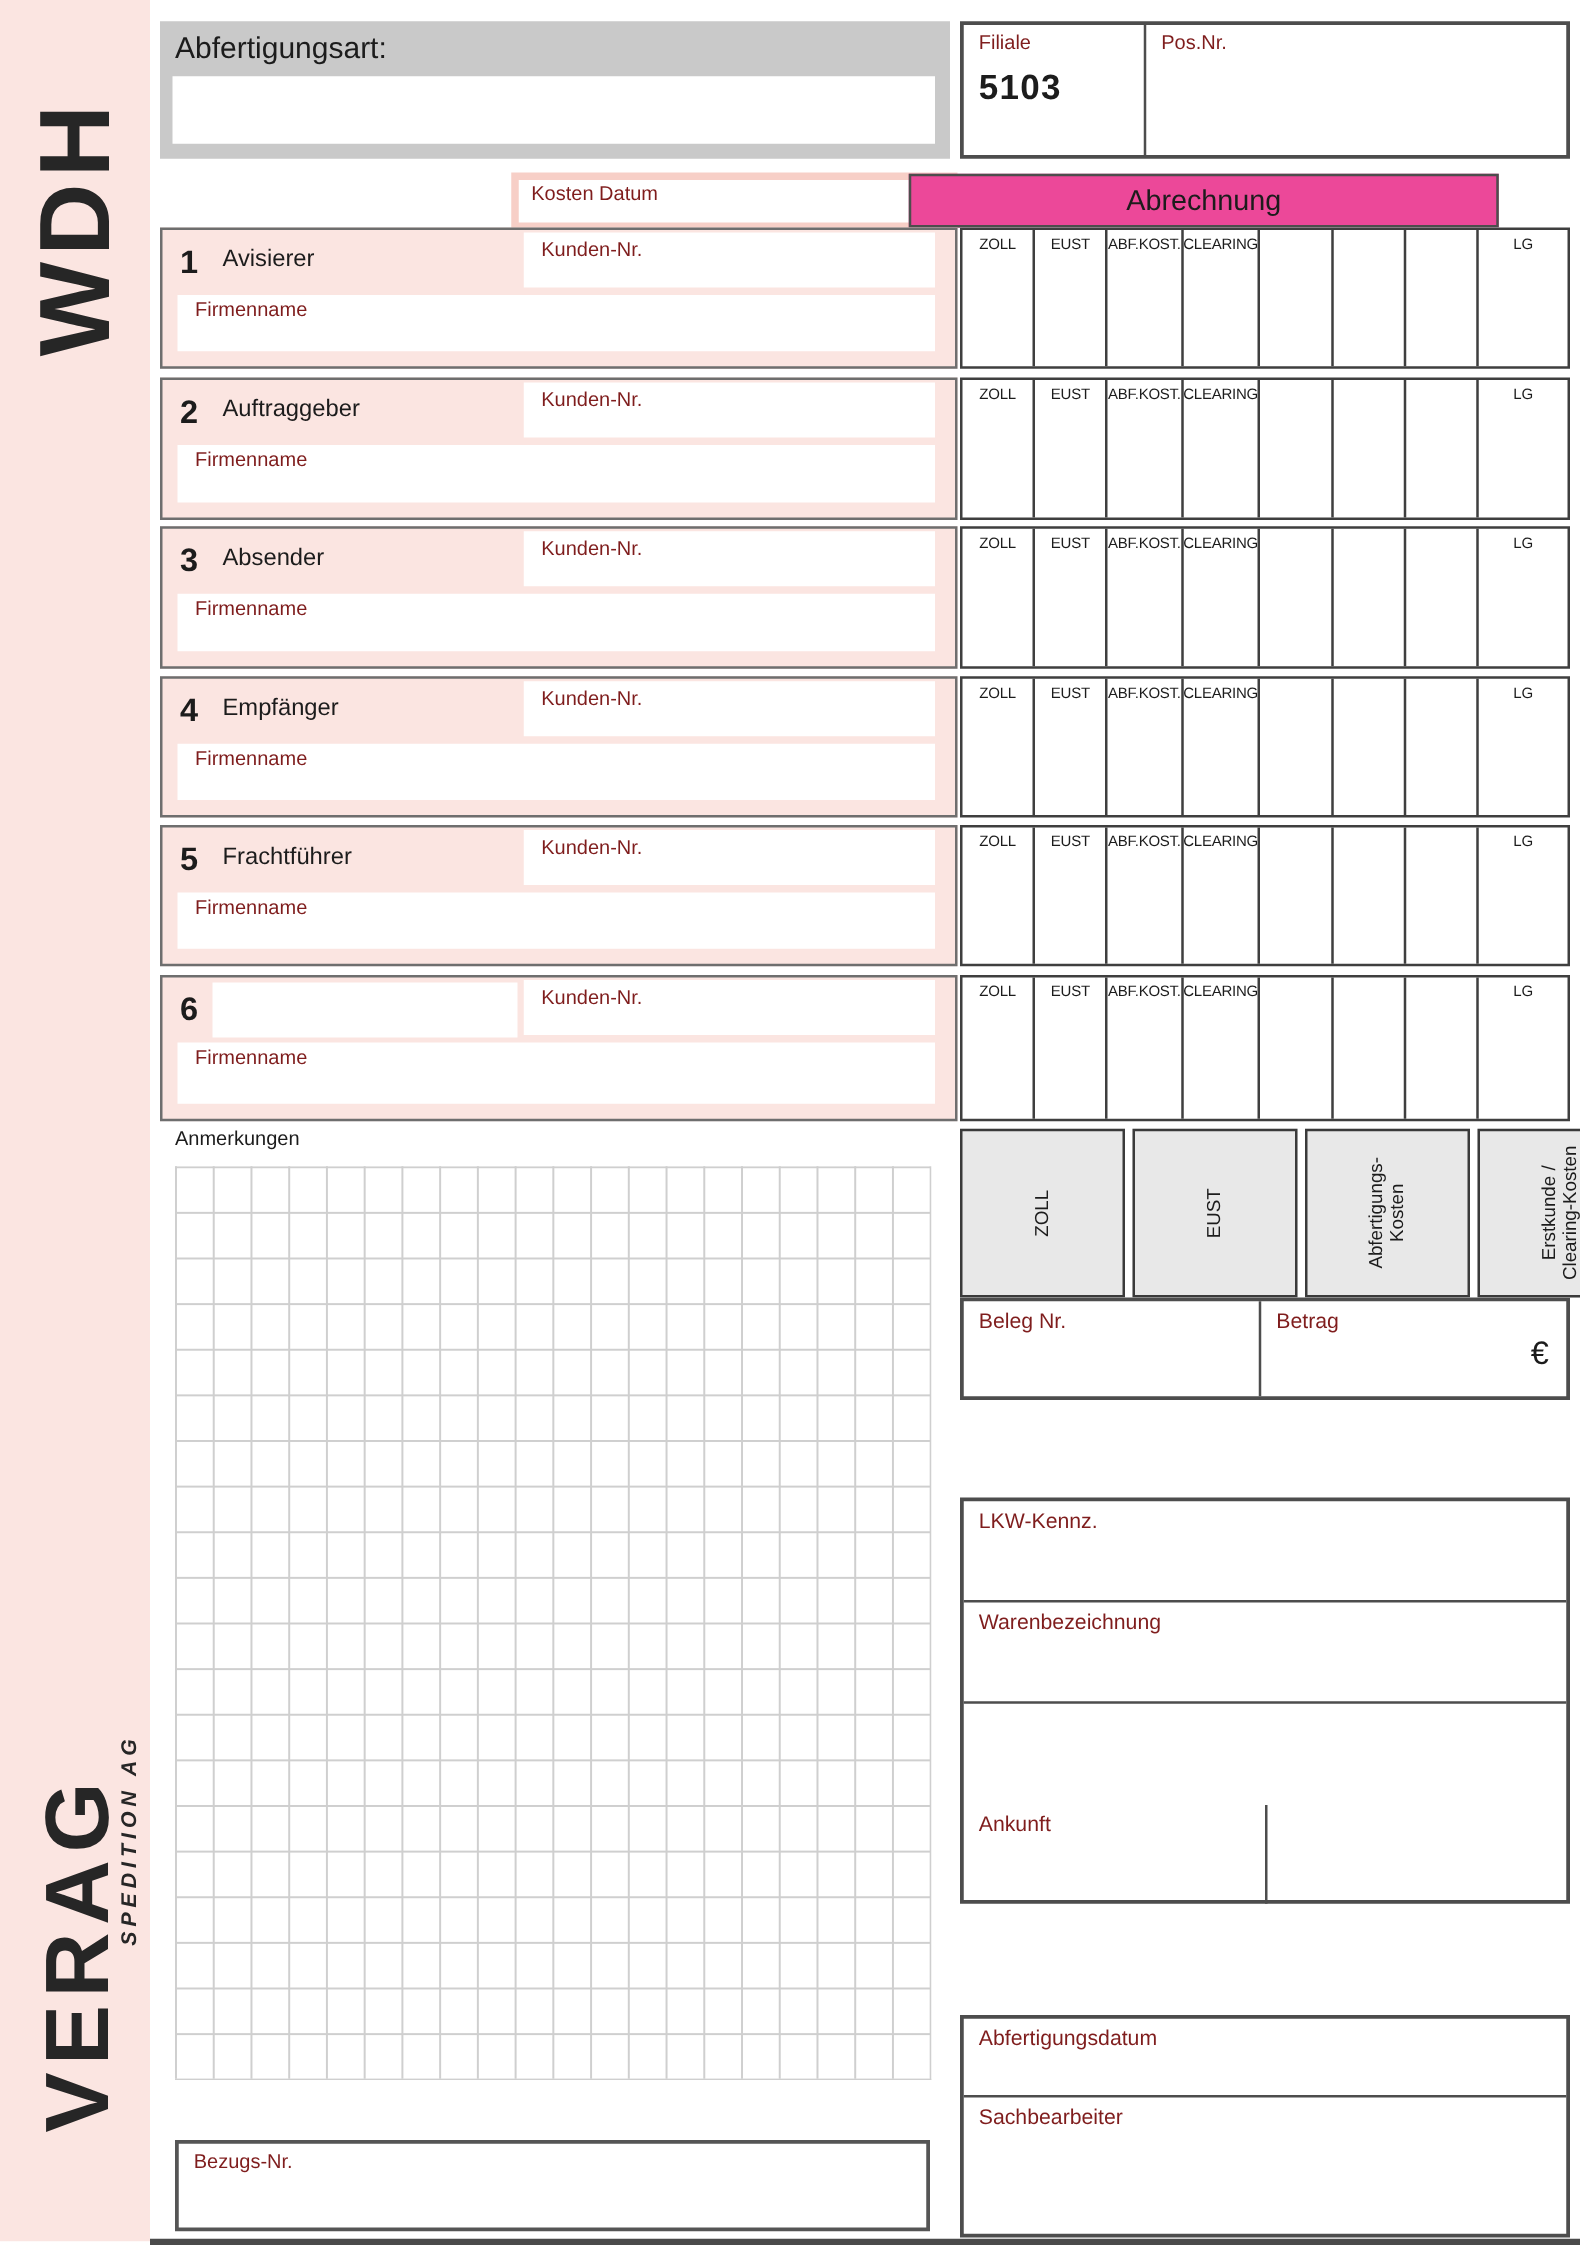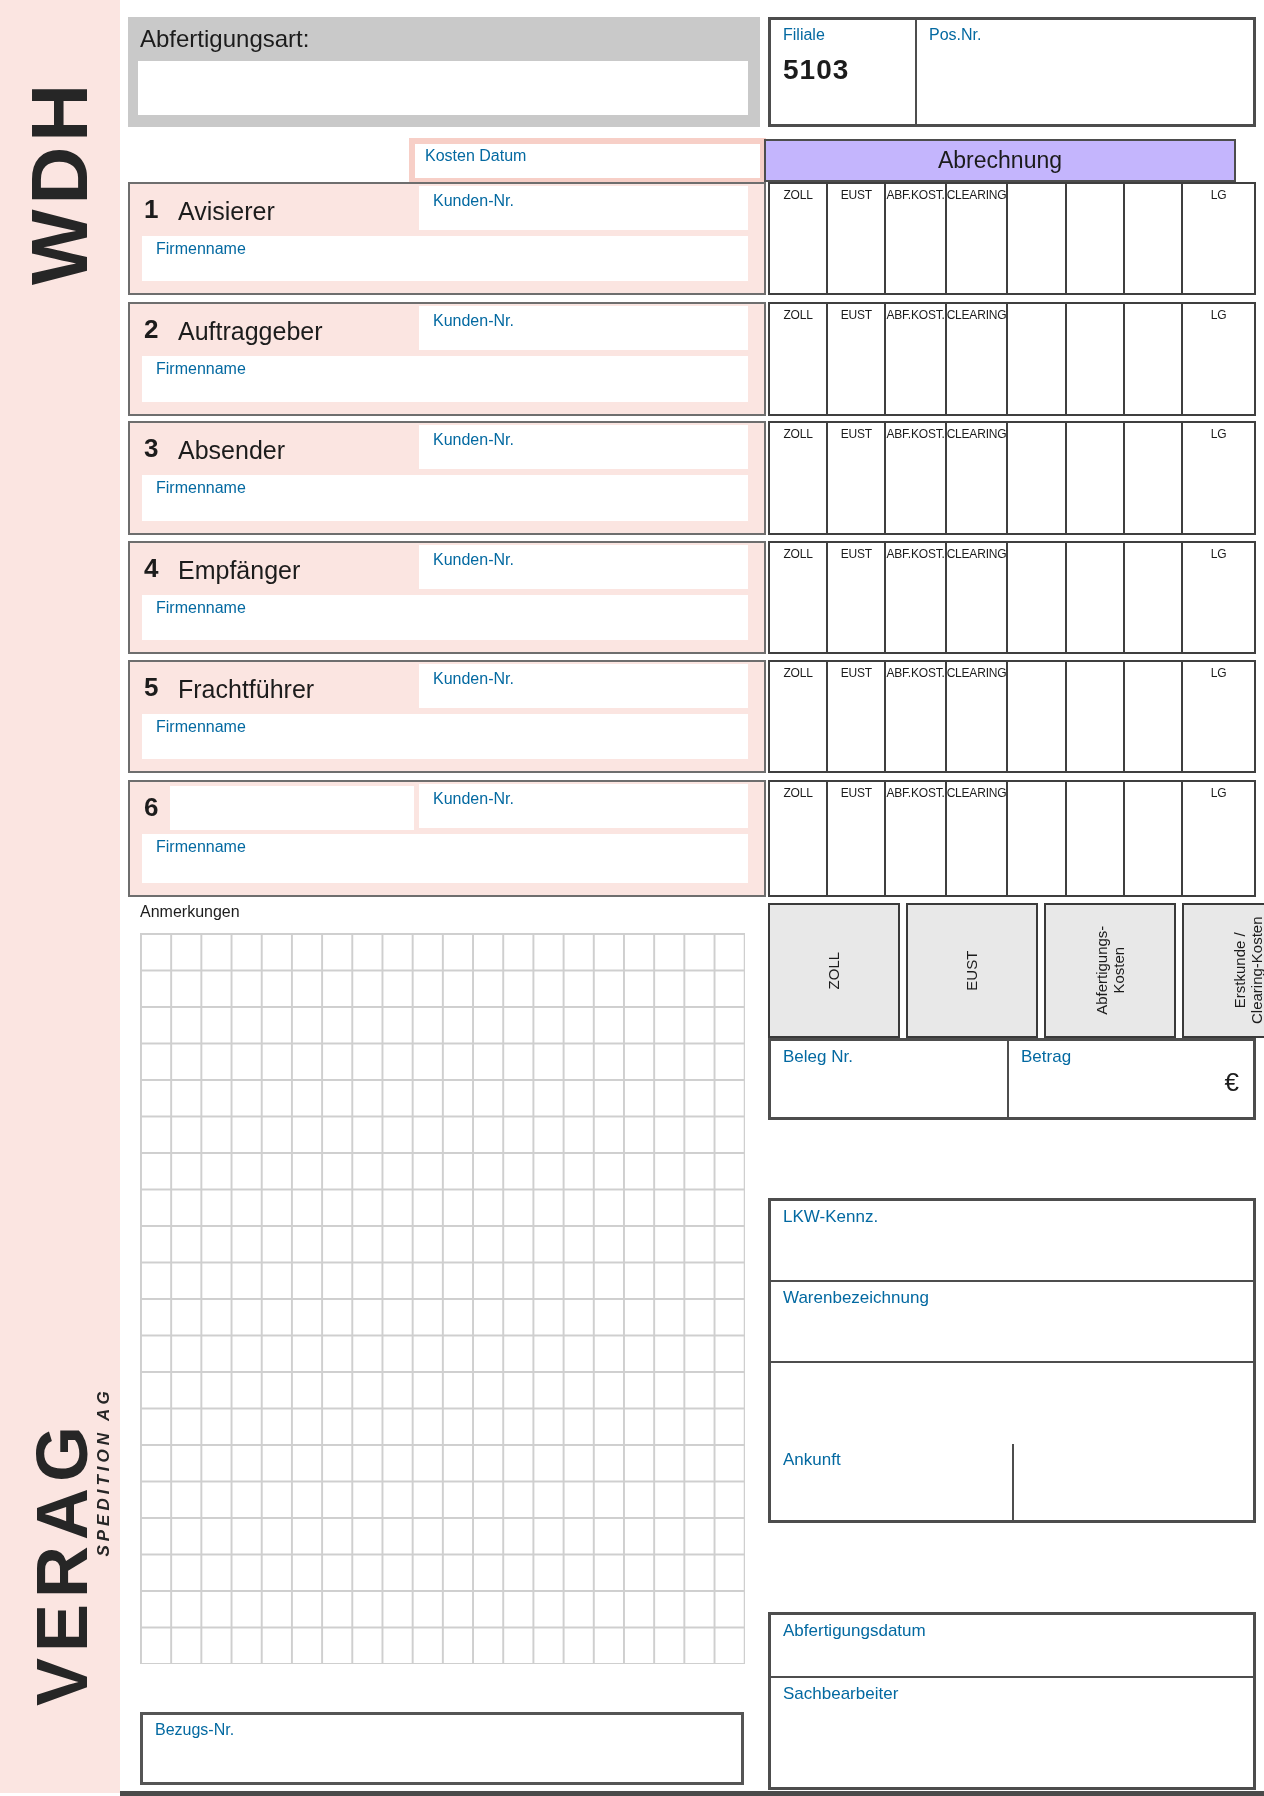--- a/index.html
+++ b/index.html
@@ -13,26 +13,26 @@
   .verag{left:-79px;top:1530px;width:282px;height:66px;font-size:72px;font-weight:bold;letter-spacing:6px;}
   .spedag{left:9px;top:1460px;width:190px;height:24px;font-size:17px;font-weight:bold;
           font-style:italic;letter-spacing:4px;}
   
   .abf-block{position:absolute;left:128px;top:17px;width:632px;height:110px;background:#c9c9c9;}
   .abf-label{position:absolute;left:12px;top:8px;font-size:24px;}
   .abf-input{position:absolute;left:10px;top:44px;width:610px;height:54px;background:#ffffff;}
   .aviso-box{position:absolute;left:409px;top:138px;width:345px;height:34px;background:#ffffff;
              border:6px solid #f7cfc7;}
   .aviso-box .field-label{position:absolute;left:10px;top:3px;}
-  .field-label{font-size:16px;color:#0369a1;}
+  .field-label{font-size:16px;color:#7f1d1d;}
   
   .section{position:absolute;left:128px;width:638px;background:#fbe5e1;border:2px solid #6e6e6e;
            box-sizing:border-box;}
   .sec-num{position:absolute;left:14px;top:10px;font-size:26px;font-weight:bold;}
-  .sec-title{position:absolute;left:48px;top:13px;font-size:25px;}
+  .sec-title{position:absolute;left:48px;top:13px;font-size:19px;}
   .kunden-box{position:absolute;left:289px;top:2px;width:329px;height:44px;background:#ffffff;}
   .kunden-box .field-label{position:absolute;left:14px;top:6px;}
   .firma-box{position:absolute;left:12px;top:52px;width:606px;bottom:12px;background:#ffffff;}
   .firma-box .field-label{position:absolute;left:14px;top:4px;}
   .s6-title-box{position:absolute;left:40px;top:4px;width:244px;height:44px;background:#ffffff;}
   
   .anm-label{position:absolute;left:140px;top:903px;font-size:16px;}
   .anm-grid{position:absolute;left:140px;top:933px;width:604px;height:730px;
     background-image:linear-gradient(to right,#cfcfcf 1.5px,transparent 1.5px),
                      linear-gradient(to bottom,#cfcfcf 1.5px,transparent 1.5px);
@@ -40,21 +40,21 @@
   .bezugs-box{position:absolute;left:140px;top:1712px;width:604px;height:73px;background:#fff;
               border:3px solid #555;box-sizing:border-box;}
   .bezugs-box .field-label{position:absolute;left:12px;top:6px;}
   
   .filiale-box{position:absolute;left:768px;top:17px;width:488px;height:110px;border:3px solid #4d4d4d;
                box-sizing:border-box;display:flex;background:#fff;}
   .filiale-cell{width:144px;border-right:2.5px solid #4d4d4d;position:relative;}
   .pos-cell{flex:1;position:relative;}
   .filiale-cell .field-label,.pos-cell .field-label{position:absolute;left:12px;top:6px;}
   .filiale-value{position:absolute;left:12px;top:34px;font-size:28px;font-weight:bold;letter-spacing:1px;}
-  .abr-header{position:absolute;left:764px;top:139px;width:472px;height:43px;background:#c4b5fd;
+  .abr-header{position:absolute;left:727px;top:139px;width:472px;height:43px;background:#ec4899;
               border:2.5px solid #4d4d4d;box-sizing:border-box;display:flex;align-items:center;
               justify-content:center;font-size:23px;}
   .abr-row{position:absolute;left:768px;width:488px;border:2.5px solid #3f3f3f;box-sizing:border-box;
            display:grid;grid-template-columns:repeat(7,1fr) 1.22fr;background:#fff;}
   .abr-cell{border-right:2px solid #3f3f3f;position:relative;text-align:center;}
   .abr-cell:last-child{border-right:none;}
   .abr-head{display:block;padding-top:4px;font-size:12px;letter-spacing:-0.2px;white-space:nowrap;
             overflow:hidden;}
   .rot-band{position:absolute;left:768px;top:903px;width:488px;height:135px;display:grid;
             grid-template-columns:repeat(7,1fr) 1.22fr;grid-column-gap:6px;}

